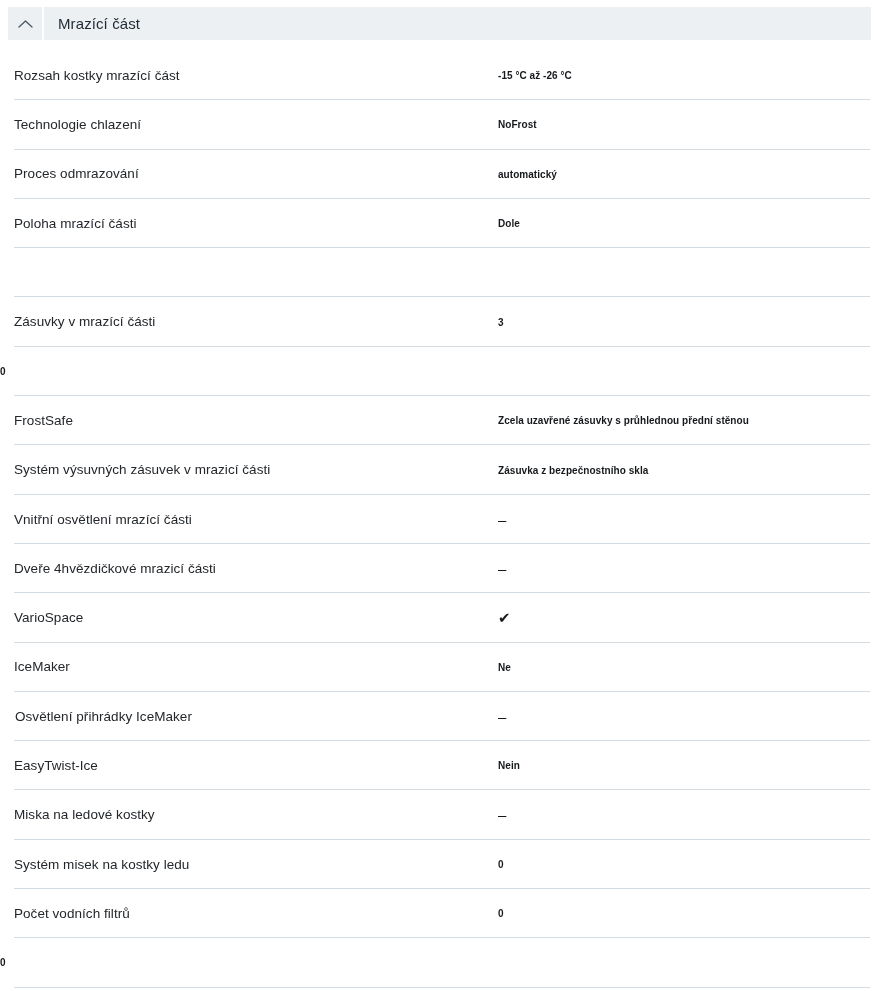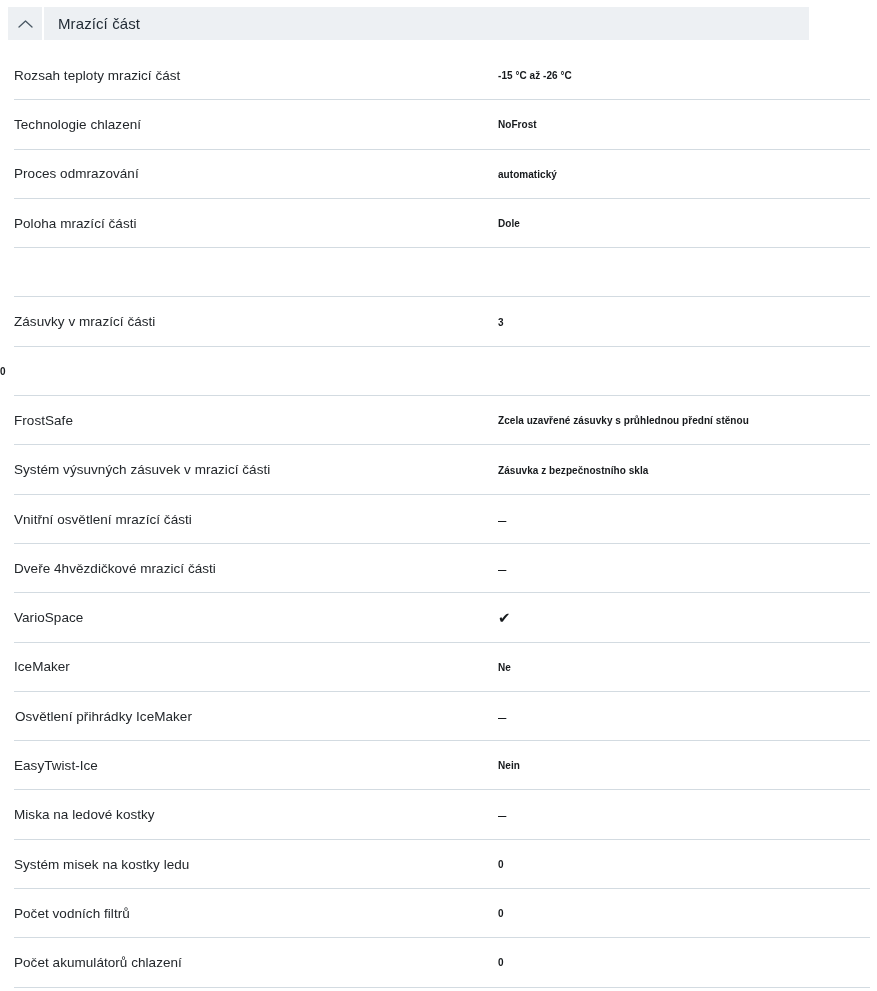--- a/index.html
+++ b/index.html
@@ -19,21 +19,21 @@
   .spec-panel {
     width: 877px;
     position: relative;
   }
 
   
   .section-header {
     position: absolute;
     top: 7px;
     left: 8px;
-    width: 801px;
+    width: 863px;
     height: 33px;
     background: #edf0f3;
     display: flex;
     align-items: center;
     cursor: pointer;
     user-select: none;
   }
   .section-toggle {
     width: 34px;
     height: 33px;
@@ -129,21 +129,21 @@
       <svg width="15" height="10" viewBox="0 0 15 10" aria-hidden="true">
         <path d="M1 8 L7.5 2 L14 8" fill="none" stroke="#4a5864" stroke-width="1.3" stroke-linecap="round" stroke-linejoin="round"></path>
       </svg>
     </div>
     <div class="section-divider-gap"></div>
     <div class="section-title">Mrazící část</div>
   </div>
 
   <div class="spec-table" id="spec-table">
       <div class="spec-row">
-        <div class="spec-label">Rozsah teploty mrazicí část</div>
+        <div class="spec-label">Rozsah kostky mrazící část</div>
         <div class="spec-value">-15 °C až -26 °C</div>
       </div>
       <div class="spec-row">
         <div class="spec-label">Technologie chlazení</div>
         <div class="spec-value">NoFrost</div>
       </div>
       <div class="spec-row">
         <div class="spec-label">Proces odmrazování</div>
         <div class="spec-value">automatický</div>
       </div>
@@ -198,18 +198,17 @@
       </div>
       <div class="spec-row">
         <div class="spec-label">Systém misek na kostky ledu</div>
         <div class="spec-value">0</div>
       </div>
       <div class="spec-row">
         <div class="spec-label">Počet vodních filtrů</div>
         <div class="spec-value">0</div>
       </div>
       <div class="spec-row">
-        <div class="spec-label">Počet akumulátorů chlazení</div>
         <div class="spec-value">0</div>
       </div>
     </div>
 
 </div>
 
 </body></html>

